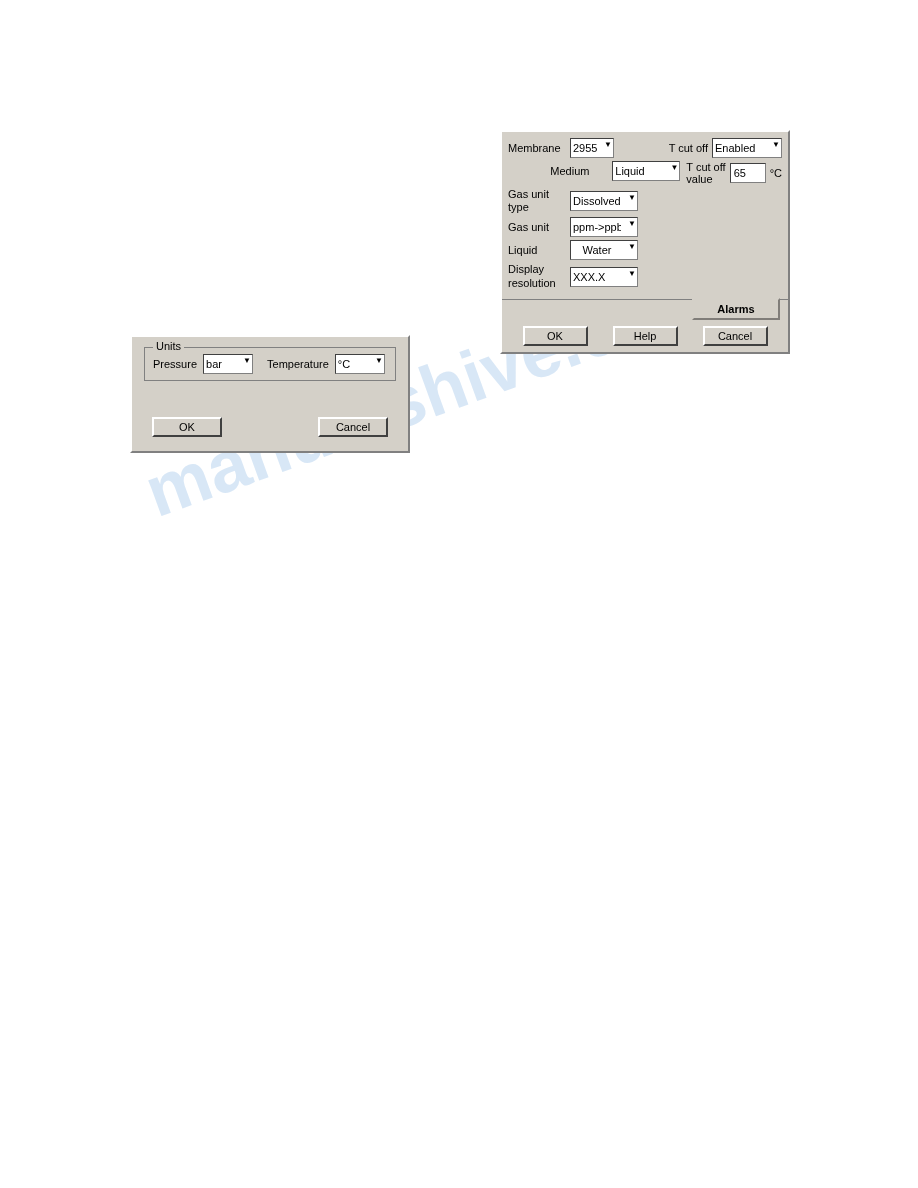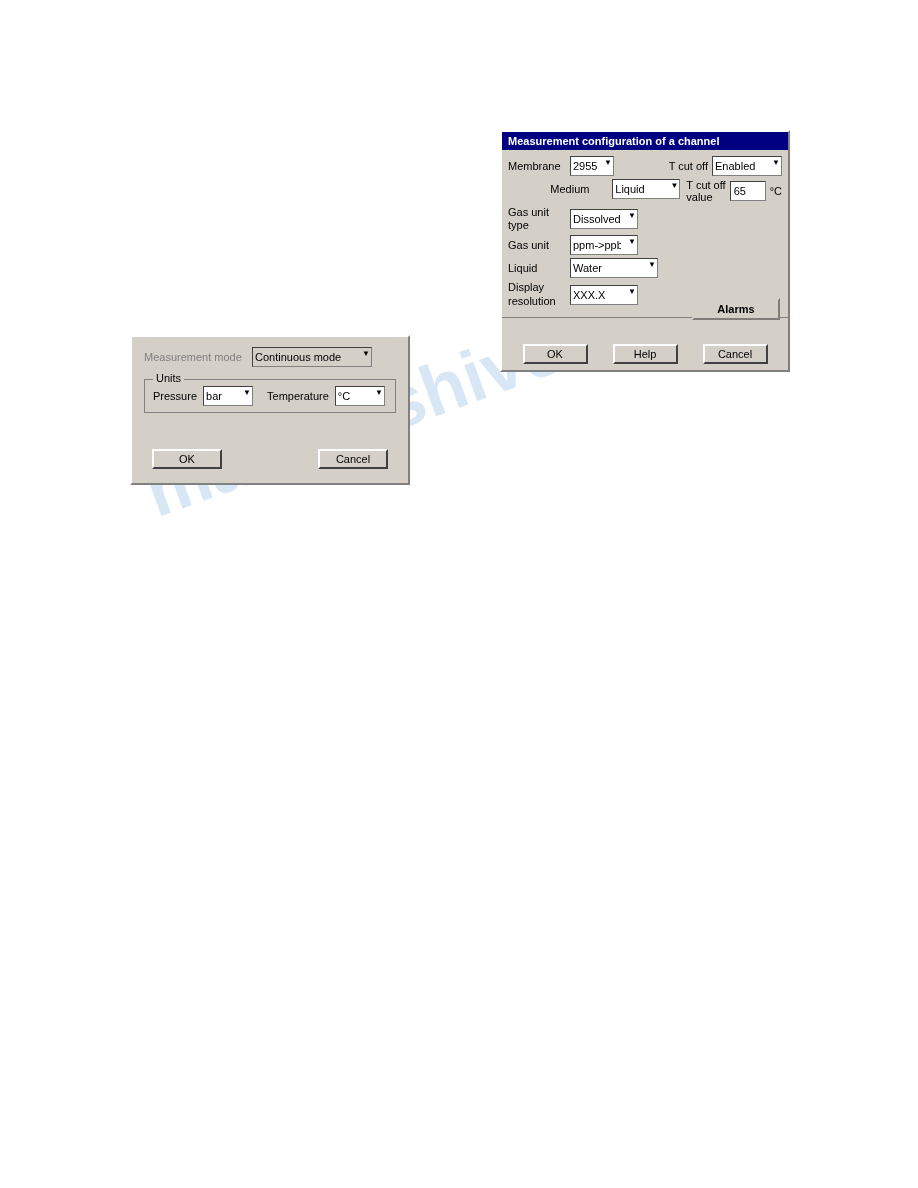--- a/index.html
+++ b/index.html
@@ -178,21 +178,20 @@
       justify-content: space-between;
       padding: 4px 8px;
     }
   </style>
 </head>
 <body>
 
 <div class="watermark">manualshive.com</div>
 
 <div class="dialog" id="meas-dialog">
-  <div class="dialog-titlebar">Measurement configuration of a channel</div>
 
   <div style="padding: 6px;">
 
     <div style="display:flex; align-items:flex-start; margin-bottom:3px;">
       <div style="display:flex; align-items:center; gap:4px; flex:1;">
         <span style="font-size:11px; min-width:58px;">Membrane</span>
         <div class="select-wrapper">
           <select class="win-select" style="width:44px;">
             <option>2955A</option>
           </select>
@@ -246,21 +245,21 @@
           <div class="select-wrapper">
             <select class="win-select" style="width:68px;">
               <option>ppm-&gt;ppb</option>
             </select>
           </div>
         </div>
 
         <div style="display:flex; align-items:center; gap:4px; margin-bottom:3px;">
           <span style="font-size:11px; min-width:58px;">Liquid</span>
           <div class="select-wrapper">
-            <select class="win-select" style="width:88px;">
+            <select class="win-select" style="width:68px;text-align:center;">
               <option>Water</option>
             </select>
           </div>
         </div>
 
         <div style="display:flex; align-items:center; gap:4px; margin-bottom:3px;">
           <span style="font-size:11px; min-width:58px; line-height:1.2;">Display<br>resolution</span>
           <div class="select-wrapper">
             <select class="win-select" style="width:68px;">
               <option>XXX.X</option>
@@ -276,28 +275,20 @@
     <button class="win-btn" style="min-width:65px;">OK</button>
     <button class="win-btn" style="min-width:65px;">Help</button>
     <button class="win-btn" style="min-width:65px;">Cancel</button>
   </div>
 </div>
 
 <div class="dialog" id="inst-dialog">
 
   <div class="inst-content">
 
-    <div class="inst-row">
-      <span class="inst-label">Measurement mode</span>
-      <div class="select-wrapper">
-        <select class="win-select" style="width:120px; background:#d4d0c8;">
-          <option>Continuous mode</option>
-        </select>
-      </div>
-    </div>
 
     <div class="units-group">
       <span class="units-legend">Units</span>
       <div class="units-row">
         <span style="font-size:11px;">Pressure</span>
         <div class="select-wrapper">
           <select class="win-select" style="width:50px;">
             <option>bar</option>
           </select>
         </div>

